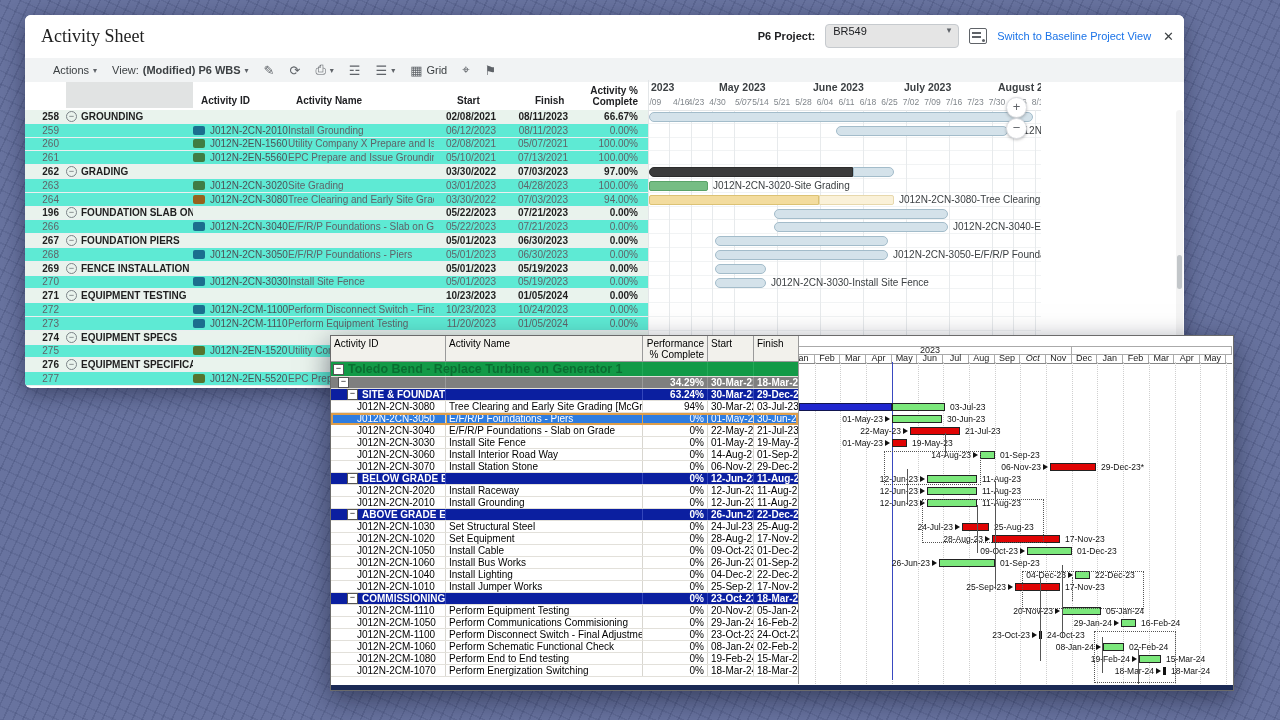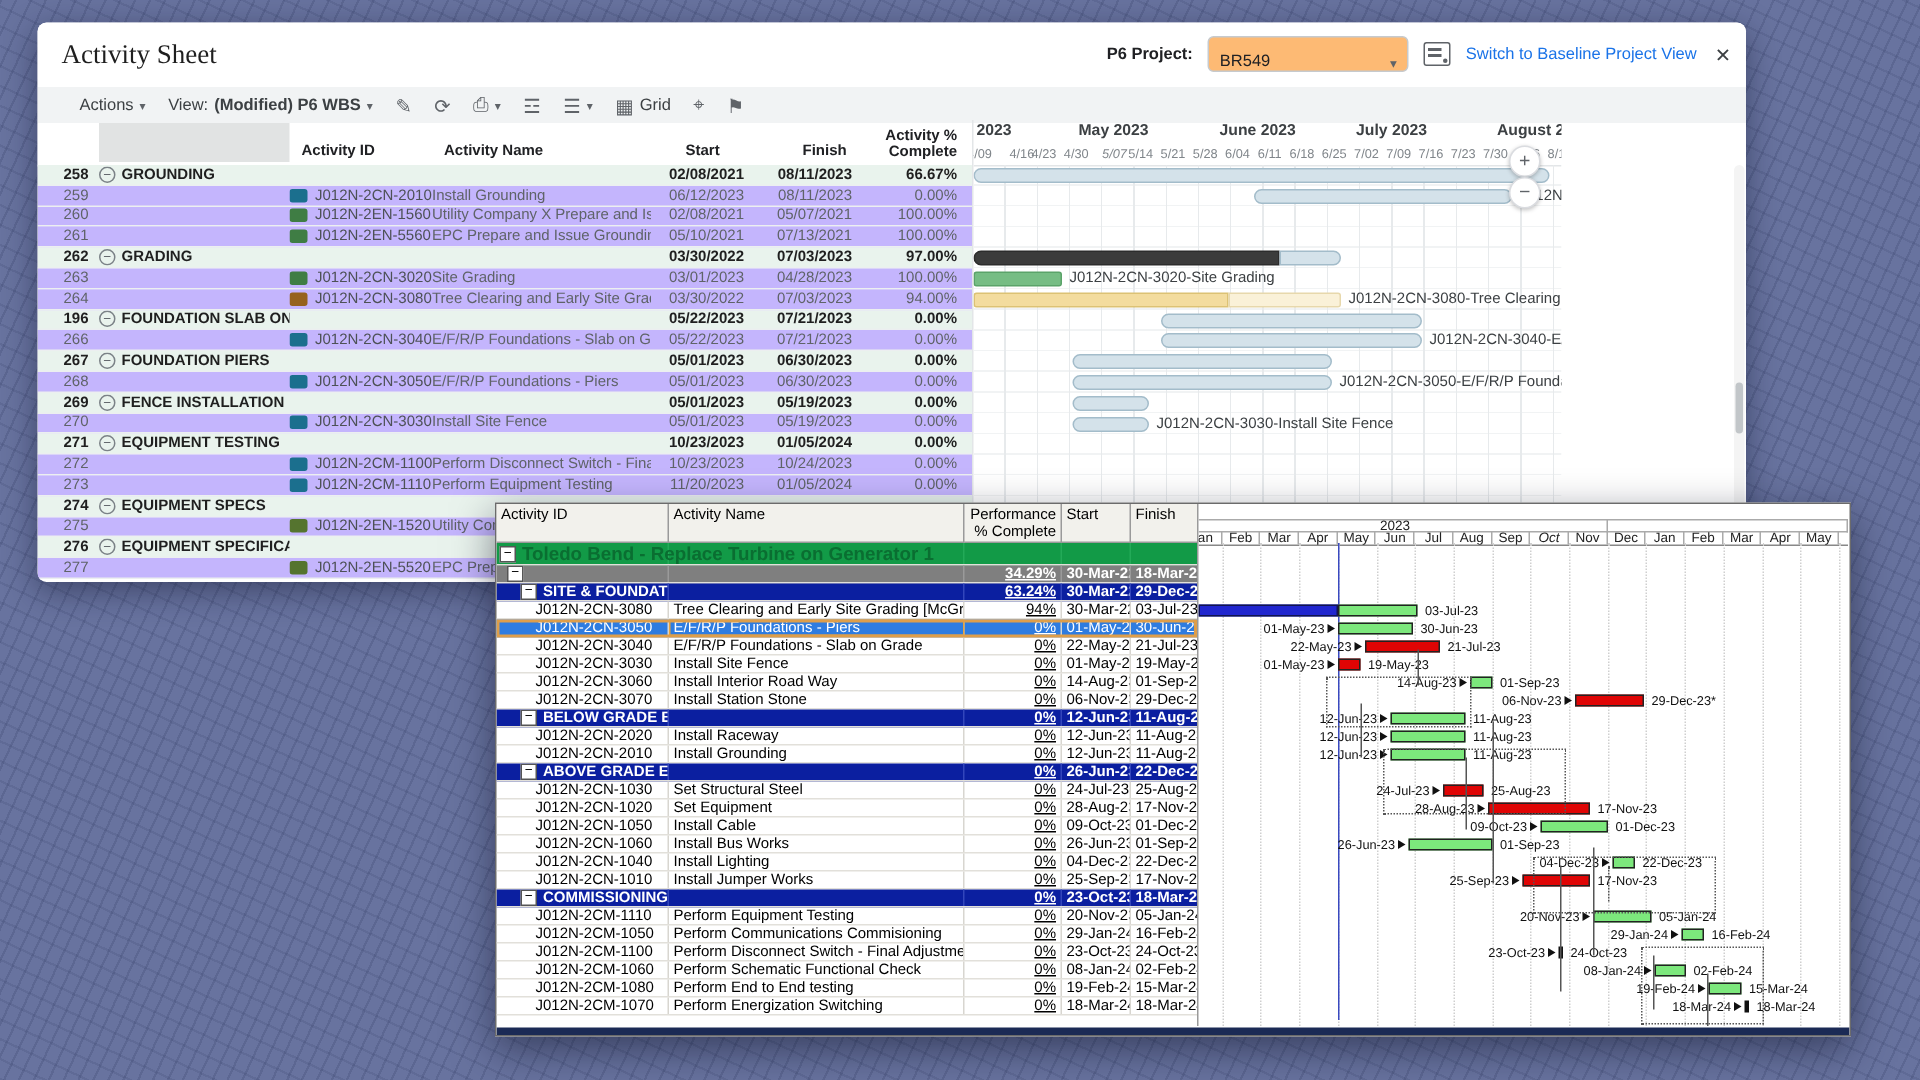--- a/index.html
+++ b/index.html
@@ -4,45 +4,45 @@
 <style>
   html,body{margin:0;padding:0;}
   body{width:1280px;height:720px;overflow:hidden;font-family:"Liberation Sans",sans-serif;}
   .bg{position:relative;width:1280px;height:720px;
       background-color:#68739f;
       background-image:
         repeating-linear-gradient(115deg, rgba(50,60,100,.22) 0 1.5px, transparent 1.5px 9px),
         repeating-linear-gradient(25deg, rgba(50,60,100,.16) 0 1.5px, transparent 1.5px 12px);}
   
   #main-window{position:absolute;left:25px;top:15px;width:1139px;height:373px;background:#fff;
-      border-radius:6px;box-shadow:0 6px 22px rgba(10,15,40,.45);overflow:hidden;}
+      border-radius:6px;box-shadow:0 6px 22px rgba(10,15,40,.45);overflow:hidden;padding-left:20px;}
   .mw-header{position:absolute;left:0;top:0;width:100%;height:43px;background:#fff;}
   .mw-title{position:absolute;left:16px;top:11px;font-family:"Liberation Serif",serif;font-size:18px;color:#1f1f1f;}
   .mw-right{position:absolute;right:10px;top:9px;display:flex;align-items:center;gap:10px;}
   .p6label{font-size:11px;font-weight:bold;color:#202124;}
-  .p6select{width:118px;height:22px;border:1px solid #c6cace;border-radius:4px;display:flex;align-items:flex-end;
-      justify-content:space-between;padding:0 7px;font-size:11px;color:#202124;background:#fdba74;}
+  .p6select{width:118px;height:22px;border:1px solid #c6cace;border-radius:4px;display:flex;align-items:flex-start;
+      justify-content:space-between;padding:0 7px;font-size:11px;color:#202124;background:#e5e5e5;}
   .p6select .caret{color:#5f6368;font-size:9px;}
   .bl-icon{width:16px;height:14px;border:1.5px solid #5f6368;border-radius:2px;position:relative;}
   .bl-icon:before{content:"";position:absolute;left:2px;top:3px;width:9px;height:1.5px;background:#5f6368;box-shadow:0 4px 0 #5f6368;}
   .bl-icon:after{content:"";position:absolute;right:1px;bottom:1px;width:3px;height:3px;background:#5f6368;border-radius:50%;}
   .mw-link{font-size:11px;color:#1a73e8;cursor:pointer;}
   .mw-close{font-size:13px;color:#3c4043;cursor:pointer;margin-left:2px;}
   .toolbar{position:absolute;left:0px;top:43px;width:100%;height:24px;background:#f1f3f4;display:flex;align-items:center;
       gap:15px;padding-left:28px;font-size:11px;color:#3c4043;}
   .tb-item{display:flex;align-items:center;gap:4px;cursor:pointer;}
   .tb-caret{font-size:8px;color:#5f6368;}
   .tb-ico{font-size:13px;color:#5f6368;}
   
   .grid-head{position:absolute;left:0;top:67px;width:623px;height:28px;background:#fff;border-bottom:1px solid #d7dadd;font-size:10px;font-weight:bold;color:#202124;}
   .gh-grayblock{position:absolute;left:41px;top:0px;width:127px;height:26px;background:#e1e3e3;}
   .gh-label{position:absolute;bottom:4px;}
   #main-rows{position:absolute;left:0;top:95px;width:623px;height:278px;overflow:hidden;}
   .mrow{position:relative;display:flex;height:13.8px;box-sizing:border-box;border-bottom:1px solid #eceff0;font-size:10px;align-items:center;}
-  .mrow.act{background:#c4b5fd;color:#5f6368;}
+  .mrow.act{background:#5eead4;color:#5f6368;}
   .mrow.grp{background:#e9f3ed;color:#1f1f1f;font-weight:bold;}
   .c-num{width:41px;text-align:right;padding-right:7px;box-sizing:border-box;color:#5f6368;}
   .grp .c-num{color:#1f1f1f;}
   .c-grp{width:127px;display:flex;align-items:center;gap:4px;overflow:hidden;white-space:nowrap;}
   .gcirc{width:9px;height:9px;border:1px solid #7b8287;border-radius:50%;color:#5f6368;font-size:9px;line-height:8px;text-align:center;font-weight:normal;flex:0 0 auto;}
   .c-id{width:95px;display:flex;align-items:center;gap:5px;overflow:hidden;white-space:nowrap;color:#4d5156;}
   .chip{width:12px;height:9px;border-radius:2px;flex:0 0 auto;}
   .c-name{width:146px;overflow:hidden;white-space:nowrap;color:#5f6368;}
   .c-dt{width:72px;text-align:right;padding-right:10px;box-sizing:border-box;}
   .c-pct{width:70px;text-align:right;padding-right:10px;box-sizing:border-box;}
@@ -73,21 +73,21 @@
       border:1px solid #6b6b6b;box-shadow:0 8px 26px rgba(5,10,30,.5);overflow:hidden;font-size:10px;}
   .ov-bottom{position:absolute;left:0;bottom:0;width:100%;height:5px;background:#1b2a55;}
   .ov-head{position:absolute;left:0;top:0;height:26px;display:flex;background:#f2f1ec;color:#000;}
   .ov-hcell{box-sizing:border-box;border-right:1px solid #9a9a9a;border-bottom:1px solid #9a9a9a;padding:2px 3px;overflow:hidden;}
   .ov-hcell.r{text-align:right;}
   #ov-rows{position:absolute;left:0;top:26px;width:467px;}
   .orow{display:flex;box-sizing:border-box;align-items:center;height:12px;border-bottom:1px solid #e2e0da;}
   .orow>div{box-sizing:border-box;overflow:hidden;white-space:nowrap;height:100%;display:flex;align-items:center;border-right:1px solid #d8d6d0;padding:0 3px;}
   .oc-id{width:115px;}
   .oc-name{width:197px;}
-  .oc-pct{width:65px;justify-content:flex-end;text-decoration:underline;}
+  .oc-pct{width:65px;justify-content:flex-end;}
   .oc-st{width:46px;}
   .oc-fn{width:44px;border-right:none !important;}
   .orow.proj{background:#129a47;color:#0a6e31;font-weight:bold;height:15px;font-size:12.5px;}
   .orow.proj>div{border-right:1px solid #23aa58;}
   .orow.g1{background:#7f7f7f;color:#fff;font-weight:bold;}
   .orow.g1>div{border-right:1px solid #9a9a9a;}
   .orow.g2{background:#0b1fa0;color:#fff;font-weight:bold;}
   .orow.g2>div{border-right:1px solid #3346bb;}
   .orow.sel{background:#2e7ce0;color:#fff;outline:2px solid #de9e4a;outline-offset:-2px;}
   .obox{display:inline-block;width:9px;height:9px;background:#fff;border:1px solid #555;color:#000;font-size:9px;line-height:7px;text-align:center;margin-right:4px;flex:0 0 auto;font-weight:normal;}

